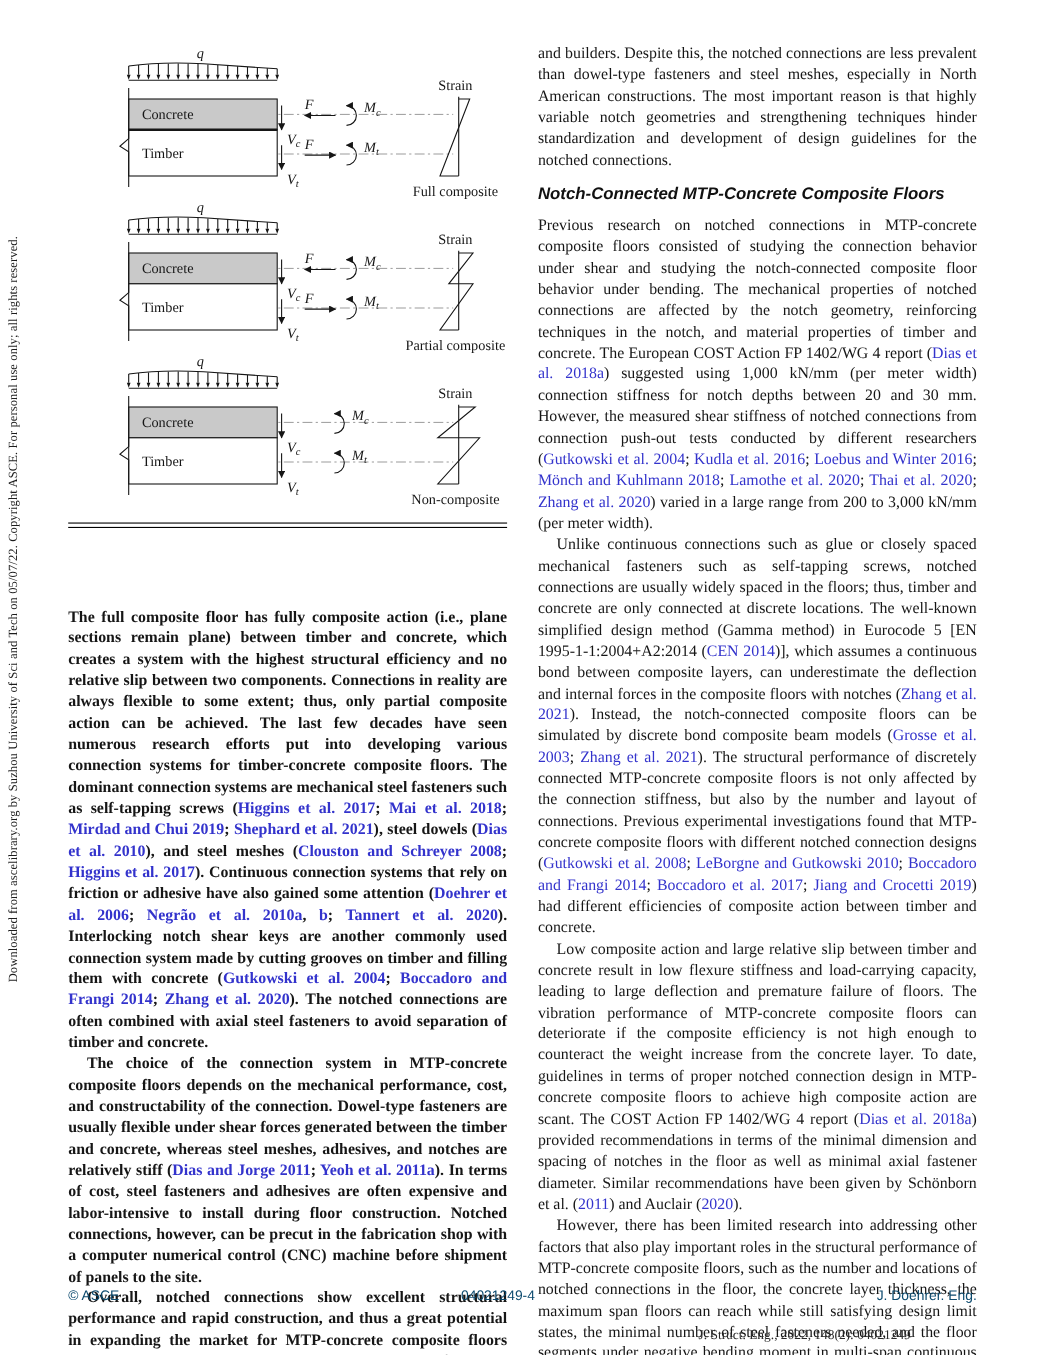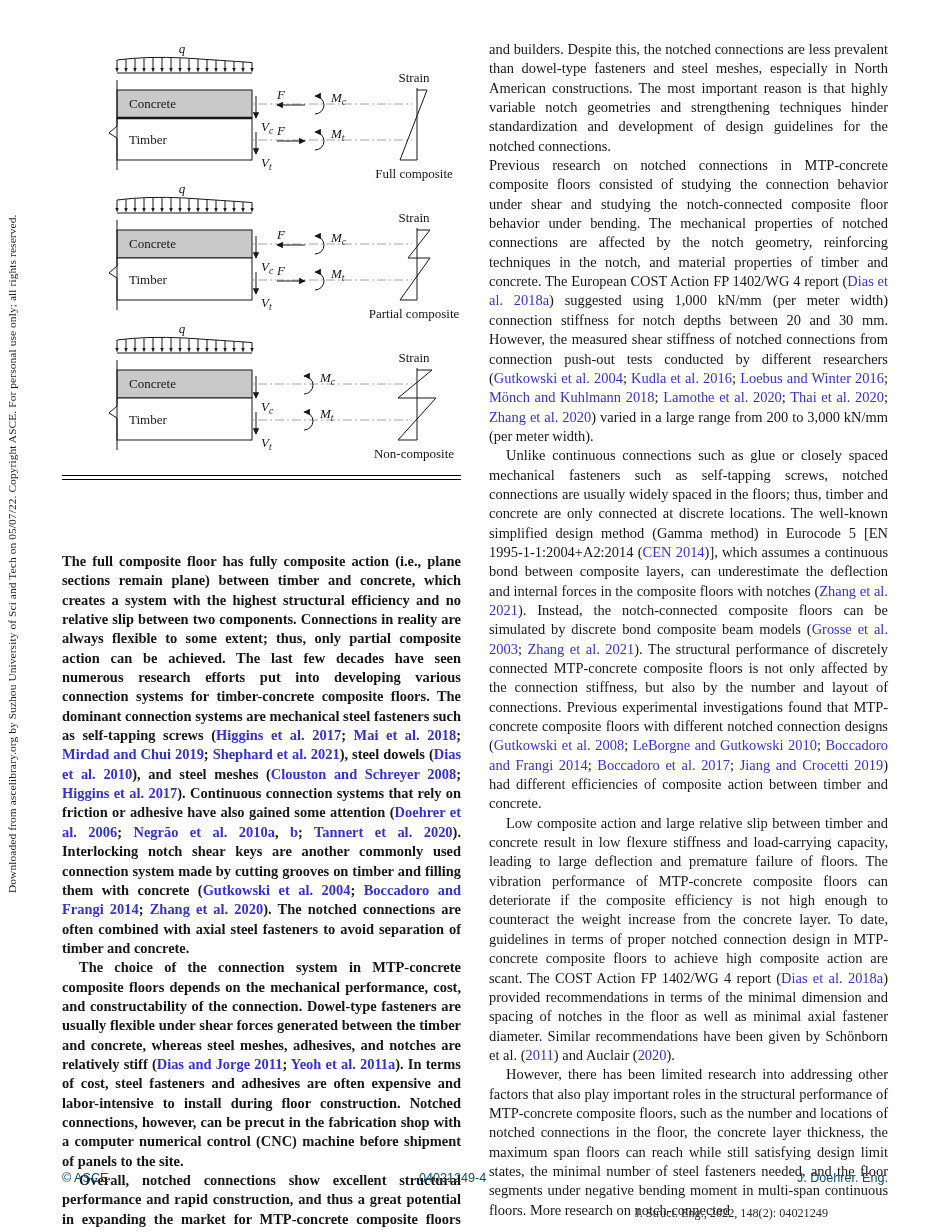--- a/index.html
+++ b/index.html
@@ -150,20 +150,21 @@
 <div class="col col-left">
     <p><span>The full composite floor has fully composite action (i.e., plane sections remain plane) between timber and concrete, which creates a system with the highest structural efficiency and no relative slip between two components. Connections in reality are always flexible to some extent; thus, only partial composite action can be achieved. The last few decades have seen numerous research efforts put into developing various connection systems for timber-concrete composite floors. The dominant connection systems are mechanical steel fasteners such as self-tapping screws (</span><span class="cite">Higgins et al. 2017</span><span>; </span><span class="cite">Mai et al. 2018</span><span>; </span><span class="cite">Mirdad and Chui 2019</span><span>; </span><span class="cite">Shephard et al. 2021</span><span>), steel dowels (</span><span class="cite">Dias et al. 2010</span><span>), and steel meshes (</span><span class="cite">Clouston and Schreyer 2008</span><span>; </span><span class="cite">Higgins et al. 2017</span><span>). Continuous connection systems that rely on friction or adhesive have also gained some attention (</span><span class="cite">Doehrer et al. 2006</span><span>; </span><span class="cite">Negrão et al. 2010a</span><span>, </span><span class="cite">b</span><span>; </span><span class="cite">Tannert et al. 2020</span><span>). Interlocking notch shear keys are another commonly used connection system made by cutting grooves on timber and filling them with concrete (</span><span class="cite">Gutkowski et al. 2004</span><span>; </span><span class="cite">Boccadoro and Frangi 2014</span><span>; </span><span class="cite">Zhang et al. 2020</span><span>). The notched connections are often combined with axial steel fasteners to avoid separation of timber and concrete.</span></p>
     <p class="indent"><span>The choice of the connection system in MTP-concrete composite floors depends on the mechanical performance, cost, and constructability of the connection. Dowel-type fasteners are usually flexible under shear forces generated between the timber and concrete, whereas steel meshes, adhesives, and notches are relatively stiff (</span><span class="cite">Dias and Jorge 2011</span><span>; </span><span class="cite">Yeoh et al. 2011a</span><span>). In terms of cost, steel fasteners and adhesives are often expensive and labor-intensive to install during floor construction. Notched connections, however, can be precut in the fabrication shop with a computer numerical control (CNC) machine before shipment of panels to the site.</span></p>
     <p class="indent"><span>Overall, notched connections show excellent structural performance and rapid construction, and thus a great potential in expanding the market for MTP-concrete composite floors (</span><span class="cite">Yeoh et al. 2011a</span><span>; </span><span class="cite">Dias et al. 2018a</span><span>). The simplicity of notched connections motivates their popularity and draws interest from manufacturers</span></p>
   </div>
 
 <div class="col col-right">
   <div>
       <p><span>and builders. Despite this, the notched connections are less prevalent than dowel-type fasteners and steel meshes, especially in North American constructions. The most important reason is that highly variable notch geometries and strengthening techniques hinder standardization and development of design guidelines for the notched connections.</span></p>
     </div>
+  <h2 class="section">Notch-Connected MTP-Concrete Composite Floors</h2>
   <div>
       <p><span>Previous research on notched connections in MTP-concrete composite floors consisted of studying the connection behavior under shear and studying the notch-connected composite floor behavior under bending. The mechanical properties of notched connections are affected by the notch geometry, reinforcing techniques in the notch, and material properties of timber and concrete. The European COST Action FP 1402/WG 4 report (</span><span class="cite">Dias et al. 2018a</span><span>) suggested using 1,000 kN/mm (per meter width) connection stiffness for notch depths between 20 and 30 mm. However, the measured shear stiffness of notched connections from connection push-out tests conducted by different researchers (</span><span class="cite">Gutkowski et al. 2004</span><span>; </span><span class="cite">Kudla et al. 2016</span><span>; </span><span class="cite">Loebus and Winter 2016</span><span>; </span><span class="cite">Mönch and Kuhlmann 2018</span><span>; </span><span class="cite">Lamothe et al. 2020</span><span>; </span><span class="cite">Thai et al. 2020</span><span>; </span><span class="cite">Zhang et al. 2020</span><span>) varied in a large range from 200 to 3,000 kN/mm (per meter width).</span></p>
       <p class="indent"><span>Unlike continuous connections such as glue or closely spaced mechanical fasteners such as self-tapping screws, notched connections are usually widely spaced in the floors; thus, timber and concrete are only connected at discrete locations. The well-known simplified design method (Gamma method) in Eurocode 5 [EN 1995-1-1:2004+A2:2014 (</span><span class="cite">CEN 2014</span><span>)], which assumes a continuous bond between composite layers, can underestimate the deflection and internal forces in the composite floors with notches (</span><span class="cite">Zhang et al. 2021</span><span>). Instead, the notch-connected composite floors can be simulated by discrete bond composite beam models (</span><span class="cite">Grosse et al. 2003</span><span>; </span><span class="cite">Zhang et al. 2021</span><span>). The structural performance of discretely connected MTP-concrete composite floors is not only affected by the connection stiffness, but also by the number and layout of connections. Previous experimental investigations found that MTP-concrete composite floors with different notched connection designs (</span><span class="cite">Gutkowski et al. 2008</span><span>; </span><span class="cite">LeBorgne and Gutkowski 2010</span><span>; </span><span class="cite">Boccadoro and Frangi 2014</span><span>; </span><span class="cite">Boccadoro et al. 2017</span><span>; </span><span class="cite">Jiang and Crocetti 2019</span><span>) had different efficiencies of composite action between timber and concrete.</span></p>
       <p class="indent"><span>Low composite action and large relative slip between timber and concrete result in low flexure stiffness and load-carrying capacity, leading to large deflection and premature failure of floors. The vibration performance of MTP-concrete composite floors can deteriorate if the composite efficiency is not high enough to counteract the weight increase from the concrete layer. To date, guidelines in terms of proper notched connection design in MTP-concrete composite floors to achieve high composite action are scant. The COST Action FP 1402/WG 4 report (</span><span class="cite">Dias et al. 2018a</span><span>) provided recommendations in terms of the minimal dimension and spacing of notches in the floor as well as minimal axial fastener diameter. Similar recommendations have been given by Schönborn et al. (</span><span class="cite">2011</span><span>) and Auclair (</span><span class="cite">2020</span><span>).</span></p>
       <p class="indent"><span>However, there has been limited research into addressing other factors that also play important roles in the structural performance of MTP-concrete composite floors, such as the number and locations of notched connections in the floor, the concrete layer thickness, the maximum span floors can reach while still satisfying design limit states, the minimal number of steel fasteners needed, and the floor segments under negative bending moment in multi-span continuous floors. More research on notch-connected</span></p>
     </div>
 </div>
 
 <div class="footer">
   <span>© ASCE</span>

